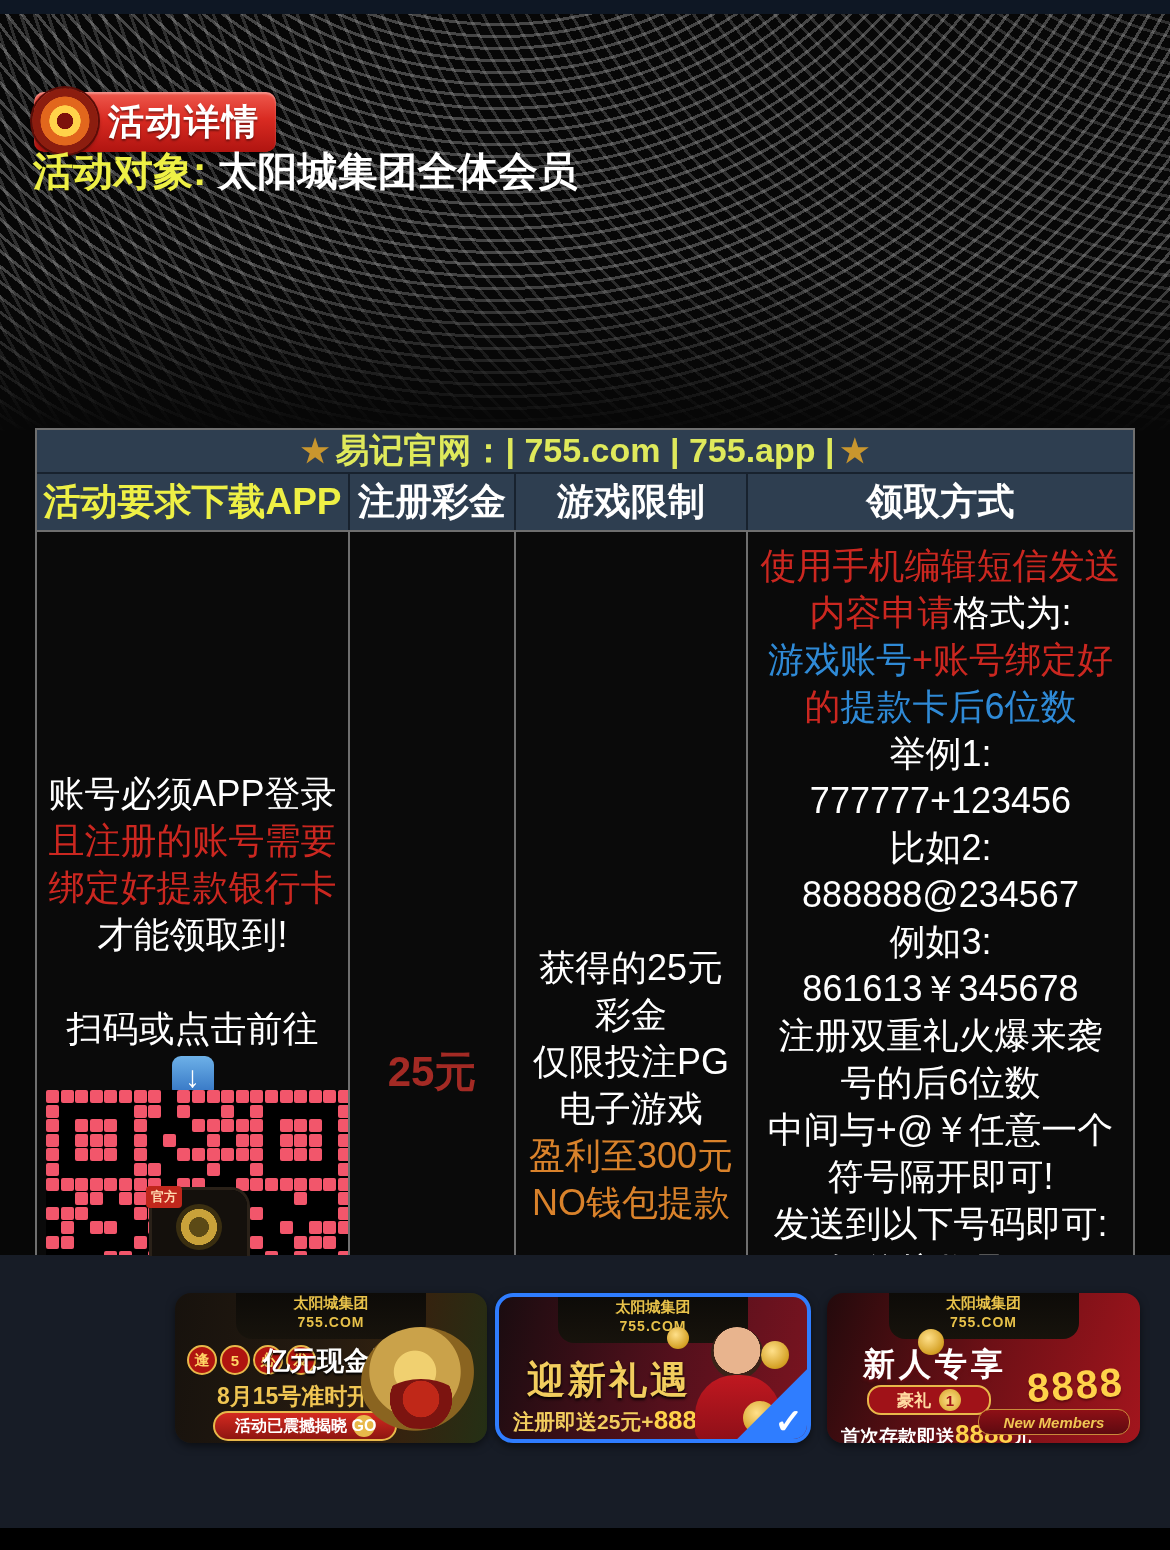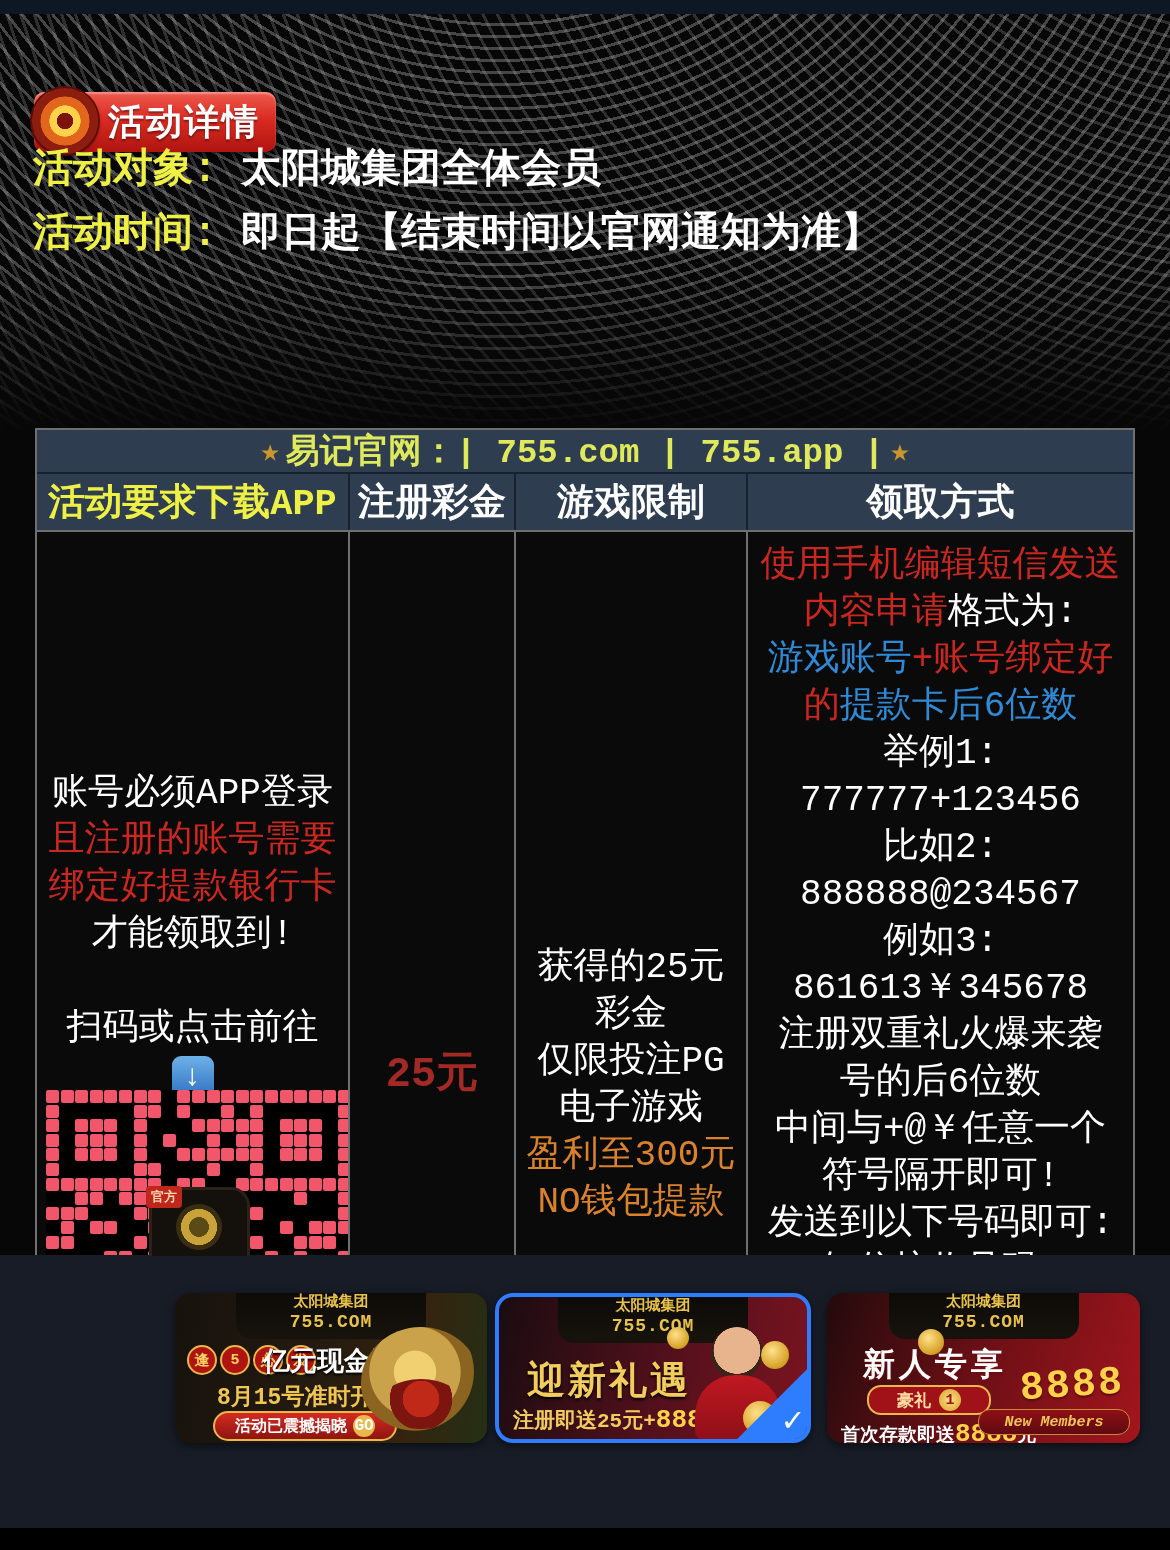--- a/index.html
+++ b/index.html
@@ -1,17 +1,17 @@
 <!DOCTYPE html>
 <html><head>
 <meta charset="utf-8">
 <style>
   html,body{margin:0;padding:0;background:#000;}
   .screen{position:relative;width:1170px;height:1528px;overflow:hidden;background:#070707;
-    font-family:Liberation Mono, monospace;color:#fff;}
+    font-family:Liberation Sans, sans-serif;color:#fff;}
   
   .topstrip{position:absolute;left:0;top:0;width:1170px;height:14px;background:#0e1724;}
   
   .waves{position:absolute;left:0;top:14px;width:1170px;height:420px;overflow:hidden;
     -webkit-mask-image:linear-gradient(#000 60%,transparent);mask-image:linear-gradient(#000 60%,transparent);}
   .waves::before{content:"";position:absolute;width:2400px;height:1700px;left:-700px;top:-1210px;
     background:repeating-radial-gradient(circle at 50% 50%, transparent 0 9px, rgba(205,205,205,.32) 9px 12px);
     transform:rotate(6deg);}
   .waves::after{content:"";position:absolute;width:2600px;height:1800px;left:-150px;top:-1330px;
     background:repeating-radial-gradient(circle at 55% 52%, transparent 0 10px, rgba(195,195,195,.22) 10px 13px);
@@ -68,21 +68,21 @@
   
   .sheet{position:absolute;left:0;top:1255px;width:1170px;height:295px;background:#171c26;}
   .banner{position:absolute;top:38px;height:150px;border-radius:16px;overflow:hidden;box-shadow:0 3px 8px rgba(0,0,0,.5);}
   .b1{left:175px;width:312px;background:linear-gradient(100deg,#17120d 0%,#241a10 45%,#35230f 75%,#243015 100%);}
   .b2{left:495px;width:316px;background:linear-gradient(105deg,#1a0c10 0%,#54101c 55%,#7c1420 100%);
     border:4px solid #2f7dff;box-sizing:border-box;border-radius:18px;}
   .b3{left:827px;width:313px;background:linear-gradient(110deg,#230a0c 0%,#6e1016 50%,#a3151d 100%);}
   .blogo{position:absolute;left:50%;top:0;transform:translateX(-50%);width:190px;height:46px;
     background:linear-gradient(180deg,#0d0b08,#17130c);border-radius:0 0 16px 16px;text-align:center;}
   .blogo .bname{font-size:15px;color:#e8c24a;font-weight:bold;line-height:20px;}
-  .blogo .bdom{font-size:18px;color:#e8c24a;font-weight:bold;letter-spacing:1px;line-height:18px;}
+  .blogo .bdom{font-size:14px;color:#e8c24a;font-weight:bold;letter-spacing:1px;line-height:18px;}
   .b1 .stamps{position:absolute;left:12px;top:52px;display:flex;gap:3px;}
   .stamp{width:26px;height:26px;border-radius:50%;border:2px solid #e8b84a;background:#b01410;
     color:#ffd565;font-size:15px;font-weight:bold;display:flex;align-items:center;justify-content:center;}
   .b1 .t1{position:absolute;left:88px;top:50px;font-size:27px;font-weight:bold;color:#fff;text-shadow:0 2px 2px #000;}
   .b1 .t2{position:absolute;left:42px;top:88px;font-size:23px;font-weight:bold;color:#f0c653;}
   .b1 .btn{position:absolute;left:38px;top:118px;width:180px;height:26px;border:2px solid #e8b84a;border-radius:15px;
     background:linear-gradient(180deg,#d42a20,#8e1511);display:flex;align-items:center;justify-content:center;gap:6px;}
   .b1 .btn span{font-size:16px;color:#fff;font-weight:bold;}
   .b1 .go{width:22px;height:22px;border-radius:50%;background:#e8b84a;color:#8e1511;font-size:11px;font-weight:bold;
     display:flex;align-items:center;justify-content:center;}
@@ -123,23 +123,20 @@
   <div class="topstrip"></div>
   <div class="waves"></div>
 
   <div class="badge">
     <div class="sun"></div>
     <span class="badge-label">活动详情</span>
   </div>
 
   <div class="info" style="top:148px;">
     <span class="lbl">活动对象:</span><span> 太阳城集团全体会员</span>
-  </div>
-  <div class="info" style="top:212px;">
-    <span class="lbl">活动时间:</span><span> 即日起【结束时间以官网通知为准】</span>
   </div>
 
 
   <div class="tbl">
     <div class="tbl-title">
       <span class="star">★</span>
       <span>易记官网：| 755.com | 755.app |</span>
       <span class="star">★</span>
     </div>
     <div class="tbl-head">

